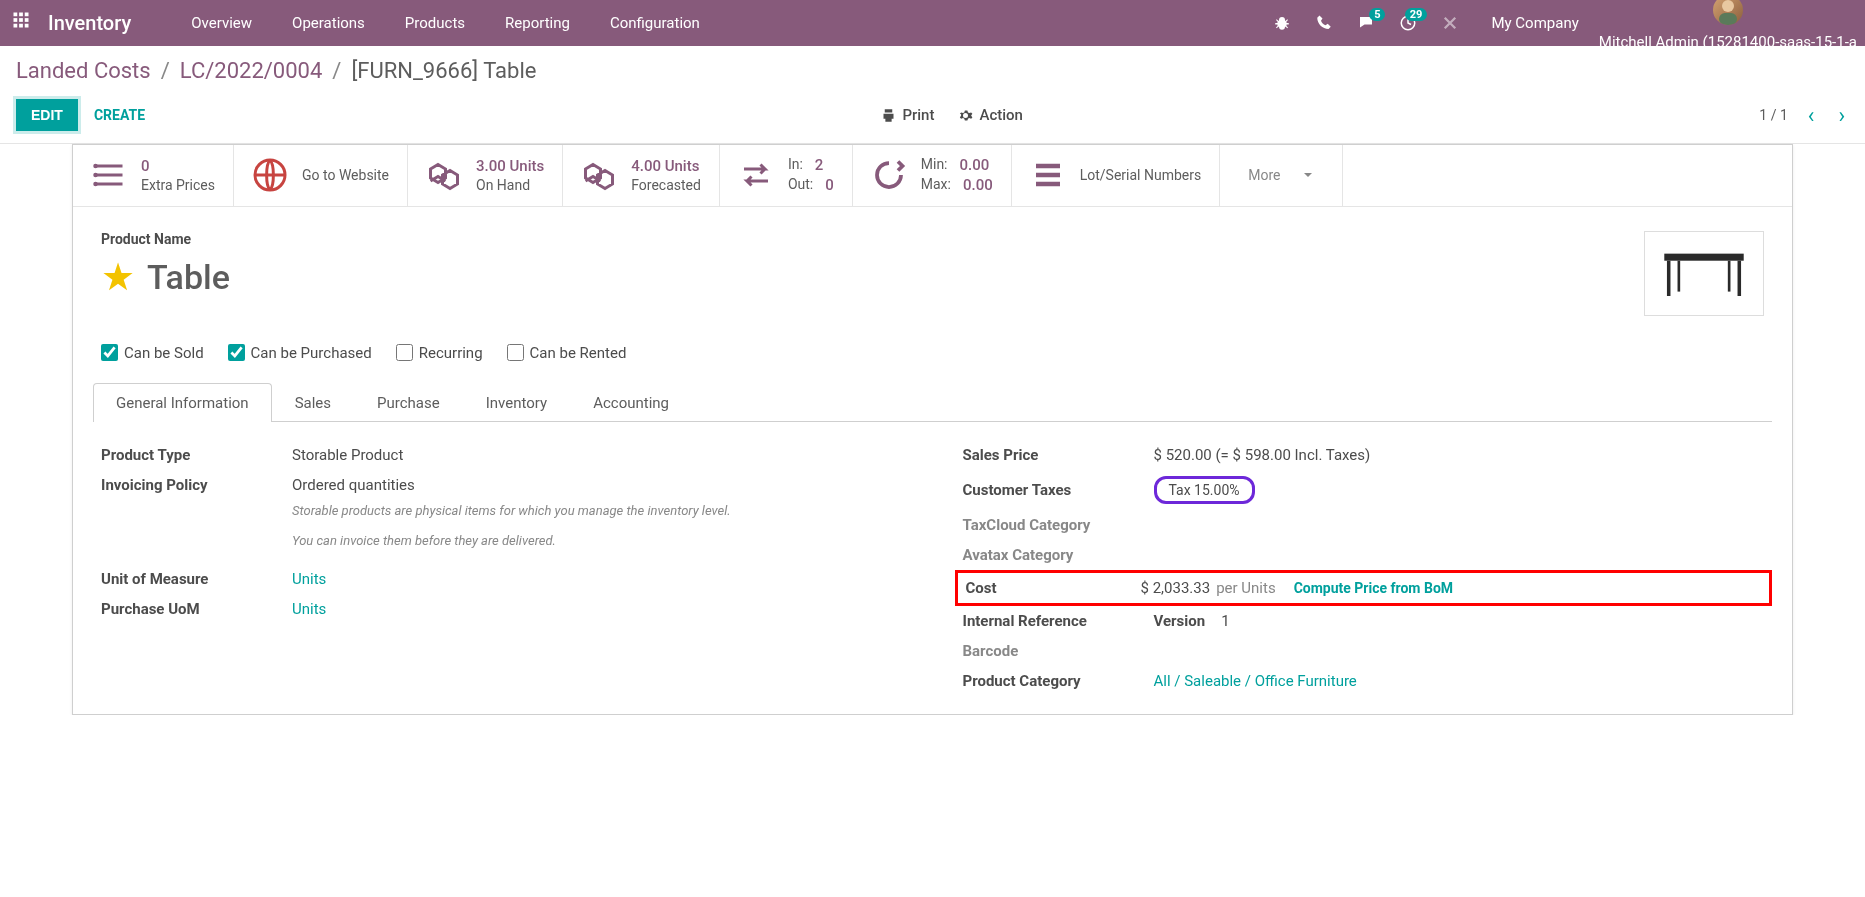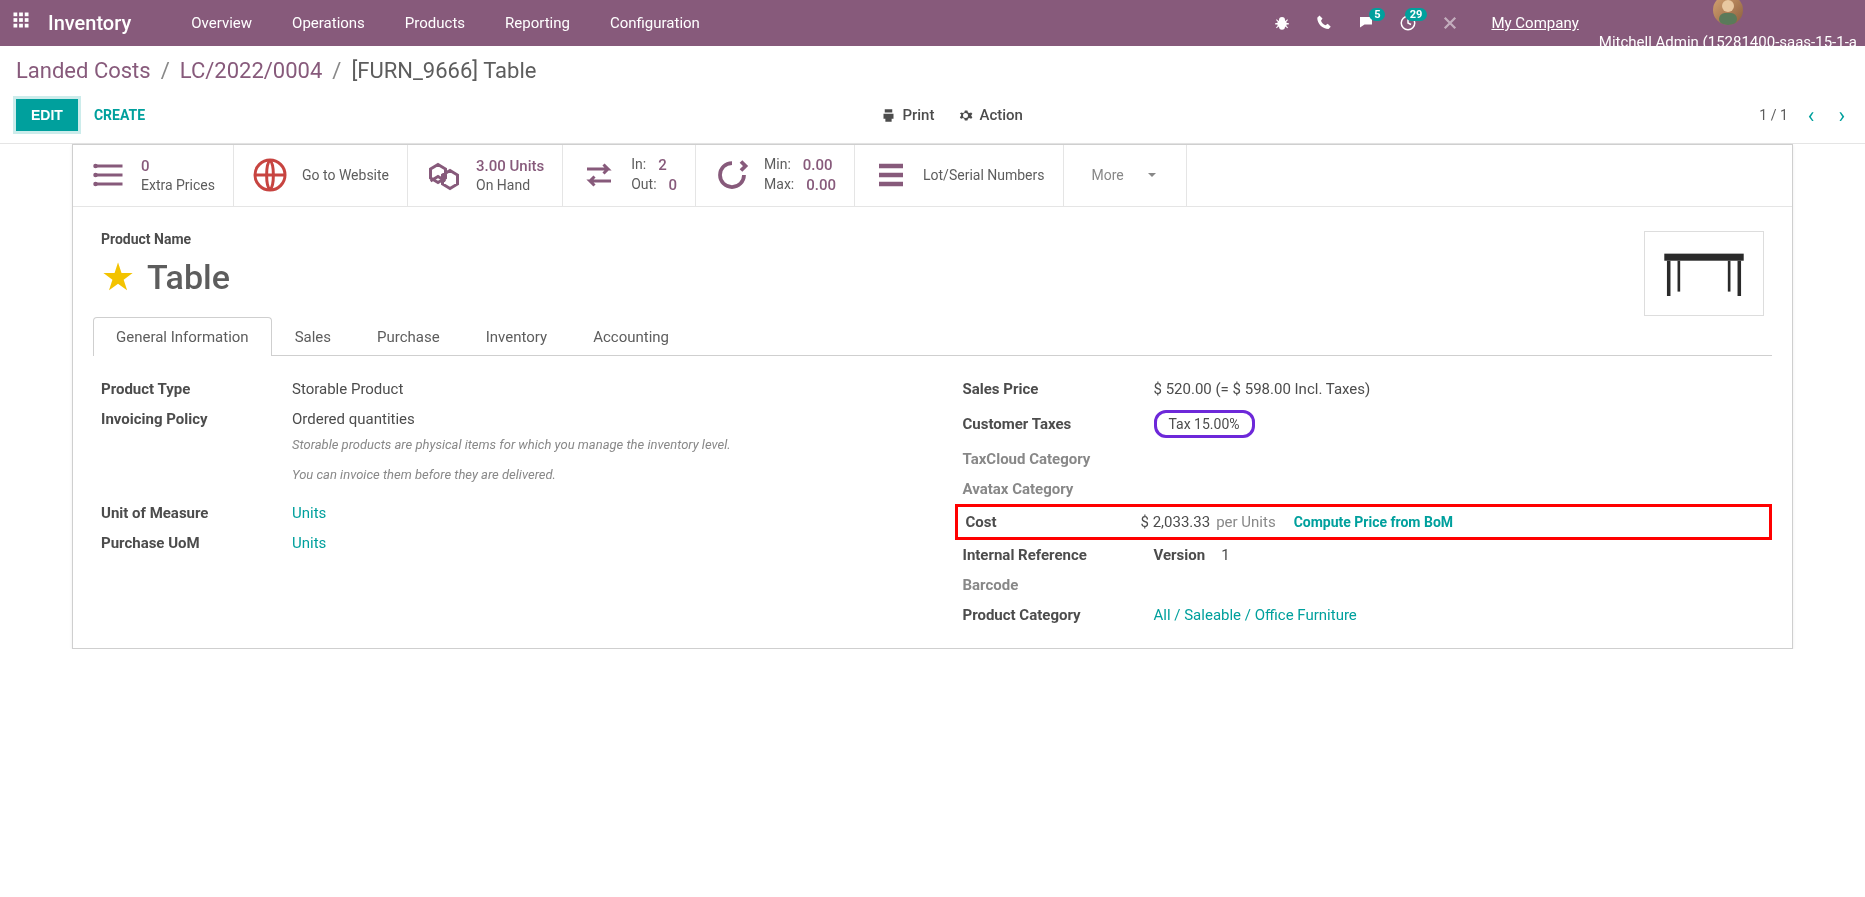--- a/index.html
+++ b/index.html
@@ -6,21 +6,21 @@
     body { font-family: -apple-system, BlinkMacSystemFont, "Segoe UI", Roboto, sans-serif; font-size: 14px; color: #4c4c4c; overflow: hidden; }
     
     
     .navbar { background: #875a7b; color: white; height: 46px; display: flex; align-items: center; padding: 0 8px; }
     .navbar .apps-icon { width: 24px; height: 24px; margin: 0 12px 0 4px; cursor: pointer; }
     .navbar .app-title { font-size: 20px; font-weight: 500; margin-right: 40px; }
     .navbar .menu-item { padding: 0 20px; font-size: 15px; cursor: pointer; }
     .navbar .spacer { flex: 1; }
     .navbar .tray-item { padding: 0 12px; position: relative; cursor: pointer; display: flex; align-items: center; }
     .badge { position: absolute; top: -6px; right: 2px; background: #00a09d; color: white; border-radius: 10px; padding: 0 5px; font-size: 11px; font-weight: bold; }
-    .navbar .company { padding: 0 20px; font-size: 15px; text-decoration: underline; }
+    .navbar .company { padding: 0 20px; font-size: 15px; }
     .navbar .user { display: flex; align-items: center; gap: 8px; font-size: 15px; flex-direction: column; }
     .avatar { width: 30px; height: 30px; border-radius: 50%; background: linear-gradient(135deg,#d4a373,#8b5e3c); display: flex; align-items: center; justify-content: center; overflow: hidden; }
     
     
     .control-bar { background: white; padding: 12px 16px 0 16px; border-bottom: 1px solid #e5e5e5; }
     .breadcrumb { font-size: 22px; color: #5d5d5d; margin-bottom: 16px; display: flex; align-items: center; gap: 10px; }
     .breadcrumb .link { color: #875a7b; }
     .breadcrumb .sep { color: #888; }
     .controls-row { display: flex; align-items: center; margin-bottom: 12px; }
     .btn-edit { background: #00a09d; color: white; border: 1px solid #00a09d; padding: 7px 14px; font-size: 14px; font-weight: bold; cursor: pointer; margin-right: 16px; box-shadow: 0 0 0 3px rgba(0,160,157,.2); }
@@ -207,20 +207,29 @@
         <svg class="ib icon" viewBox="0 0 24 24">
             <path d="M3 8l5-3 5 3v6l-5 3-5-3zm8 4l5-3 5 3v6l-5 3-5-3zm-8 4l5-3 5 3" fill="none" stroke="#875a7b" stroke-width="2"></path>
           </svg>
         <div class="stat-info">
             <span class="stat-num">3.00 Units</span>
             <span class="stat-text">On Hand</span>
           </div>
       </div>
       <div class="stat-btn">
         <svg class="ib icon" viewBox="0 0 24 24">
+            <path d="M3 8l5-3 5 3v6l-5 3-5-3zm8 4l5-3 5 3v6l-5 3-5-3zm-8 4l5-3 5 3" fill="none" stroke="#875a7b" stroke-width="2"></path>
+          </svg>
+        <div class="stat-info">
+            <span class="stat-num">4.00 Units</span>
+            <span class="stat-text">Forecasted</span>
+          </div>
+      </div>
+      <div class="stat-btn">
+        <svg class="ib icon" viewBox="0 0 24 24">
             <path d="M4 8h14l-3-3m3 3l-3 3M20 16H6l3 3m-3-3l3-3" fill="none" stroke="#875a7b" stroke-width="2"></path>
           </svg>
         <div class="stat-info">
           <div class="stat-row-item">
               <span class="stat-label">In:</span>
               <span class="stat-num">2</span>
             </div>
           <div class="stat-row-item">
               <span class="stat-label">Out:</span>
               <span class="stat-num">0</span>
@@ -271,20 +280,38 @@
         <svg viewBox="0 0 120 85" width="110" height="75">
             <rect x="15" y="20" width="90" height="8" fill="#2a2a2a"></rect>
             <rect x="18" y="28" width="4" height="40" fill="#2a2a2a"></rect>
             <rect x="98" y="28" width="4" height="40" fill="#2a2a2a"></rect>
             <rect x="30" y="28" width="3" height="35" fill="#2a2a2a"></rect>
             <rect x="87" y="28" width="3" height="35" fill="#2a2a2a"></rect>
           </svg>
       </div>
     </div>
 
+    <div class="check-row">
+      <label class="check-item">
+          <input type="checkbox" checked="" style="">
+          <span>Can be Sold</span>
+        </label>
+      <label class="check-item">
+          <input type="checkbox" checked="" style="">
+          <span>Can be Purchased</span>
+        </label>
+      <label class="check-item">
+          <input type="checkbox" style="">
+          <span>Recurring</span>
+        </label>
+      <label class="check-item">
+          <input type="checkbox" style="">
+          <span>Can be Rented</span>
+        </label>
+    </div>
 
     <div class="tabs">
       <div class="tab active">General Information</div>
       <div class="tab">Sales</div>
       <div class="tab">Purchase</div>
       <div class="tab">Inventory</div>
       <div class="tab">Accounting</div>
     </div>
 
     <div class="form-grid">

